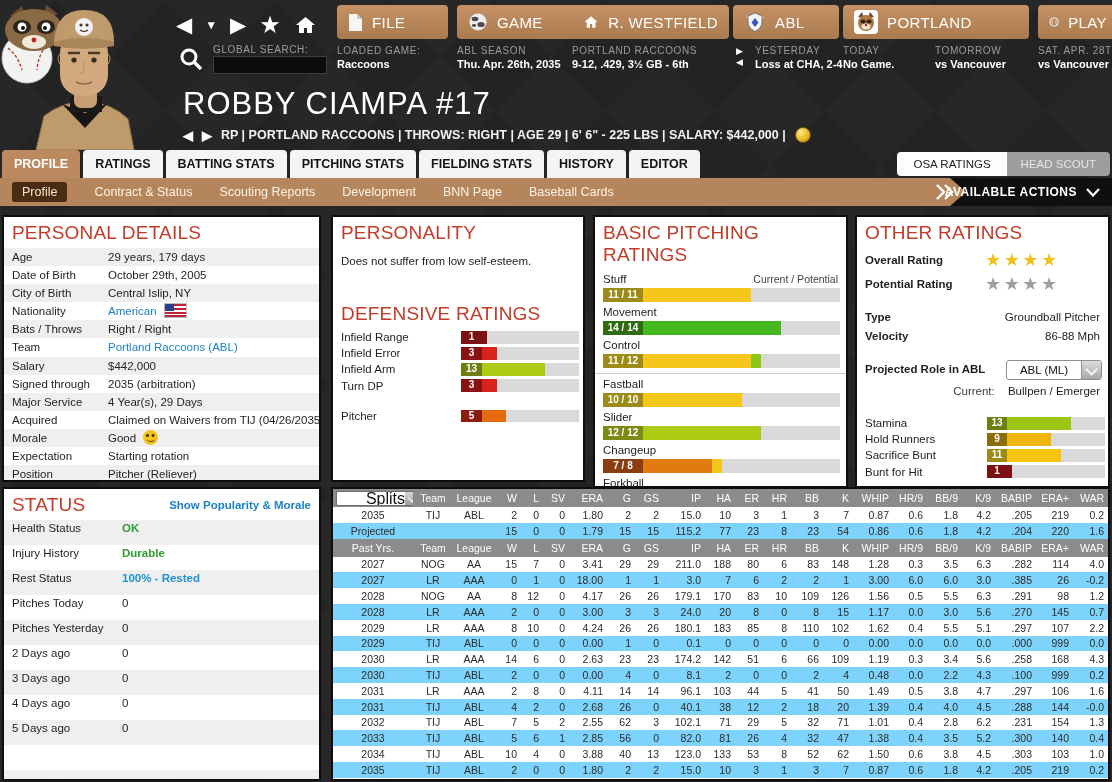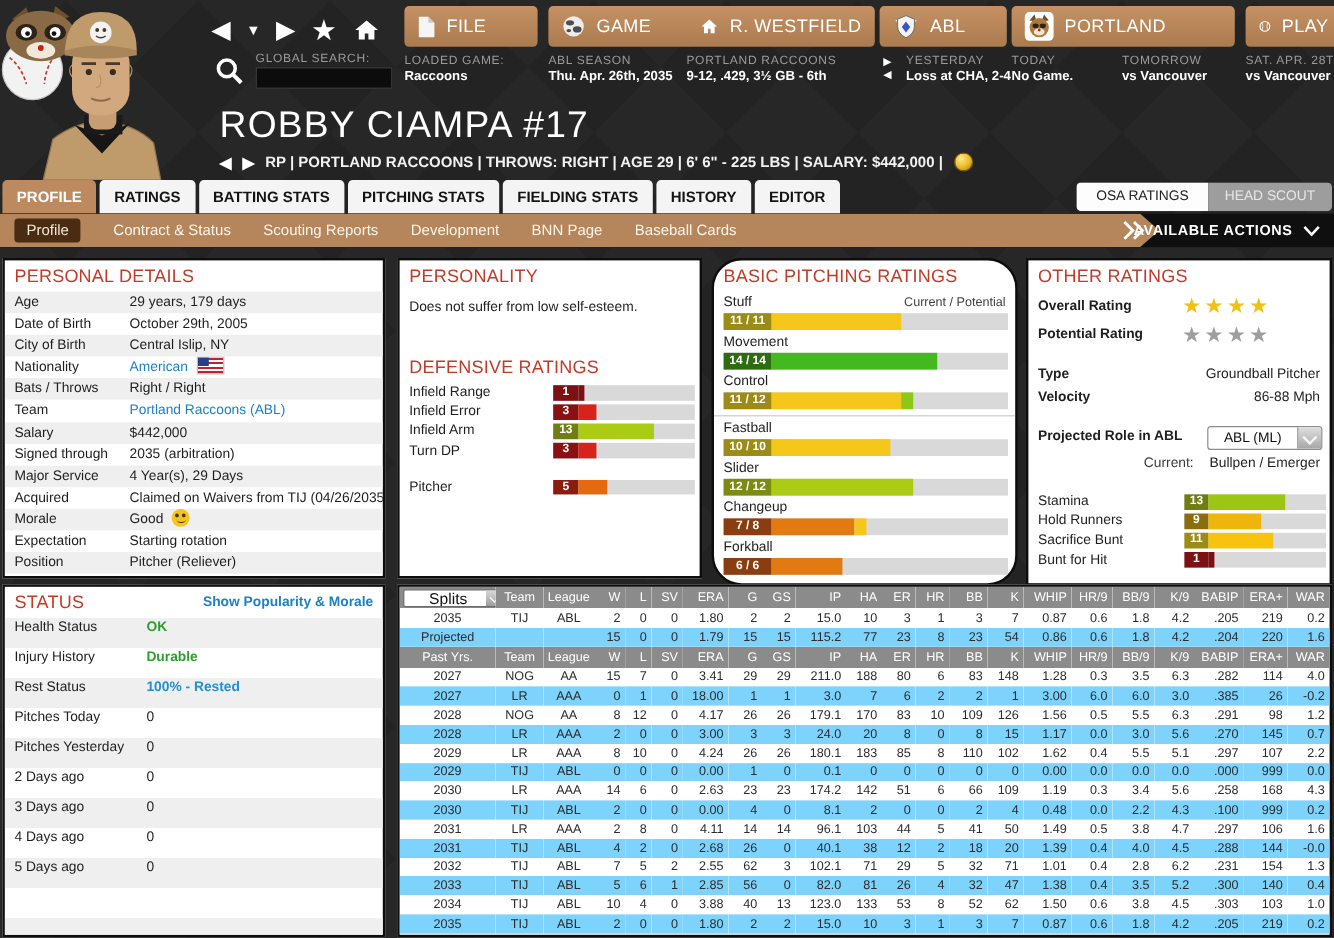--- a/index.html
+++ b/index.html
@@ -43,25 +43,25 @@
   .subbar .tan{position:absolute;left:0;top:0;width:966px;height:28px;background:#b5855b;clip-path:polygon(0 0,950px 0,966px 14px,950px 28px,0 28px);}
   .subtab-list{position:absolute;left:12px;top:0;display:flex;gap:27px;height:28px;align-items:center;}
   .subtab{color:#fdf4e8;font-size:12.5px;}
   .subtab.active{background:#4a2c13;color:#f3e6d2;padding:3px 10px;border-radius:3px;}
   .chev2{position:absolute;left:934px;top:5px;}
   .actions{position:absolute;right:12px;top:178px;height:28px;display:flex;gap:9px;align-items:center;color:#fff;font-size:12px;font-weight:bold;letter-spacing:0.5px;}
   
   .panel{position:absolute;background:#fff;border:2px solid #0d0d0d;overflow:hidden;}
   #p-personal{left:2px;top:215px;width:319px;height:267px;}
   #p-personality{left:331px;top:215px;width:254px;height:267px;}
-  #p-pitching{left:593px;top:215px;width:255px;height:273px;border-radius:25px;}
+  #p-pitching{left:593px;top:215px;width:255px;height:273px;}
   #p-other{left:855px;top:215px;width:255px;height:273px;}
   #p-status{left:2px;top:487px;width:319px;height:294px;}
   #p-stats{left:331px;top:487px;width:779px;height:294px;}
-  .ptitle{display:block;color:#c23b28;font-size:15px;padding:5px 8px 4px;letter-spacing:0.2px;}
+  .ptitle{display:block;color:#c23b28;font-size:19px;padding:5px 8px 4px;letter-spacing:0.2px;}
   .title-row{display:flex;justify-content:space-between;align-items:center;padding-right:8px;}
   .plink{color:#1d82c4;font-size:11.5px;font-weight:bold;}
   .frow{height:18.1px;line-height:18.1px;font-size:11.5px;white-space:nowrap;overflow:hidden;color:#1e1e1e;}
   .frow.alt{background:#efefef;}
   #p-status .frow{height:25px;line-height:17.3px;}
   .flabel{display:inline-block;width:104px;padding-left:8px;}
   #p-status .flabel{width:118px;}
   .fvalue.link{color:#1d82c4;}
   .us-flag{display:inline-block;width:21px;height:13px;margin-left:8px;vertical-align:-2px;background:repeating-linear-gradient(180deg,#bf2333 0 1.9px,#fff 1.9px 3.8px);position:relative;outline:1px solid #bbb;}
   .us-flag .canton{position:absolute;left:0;top:0;width:9px;height:7px;background:#2a3d87;display:block;}
@@ -98,21 +98,21 @@
   .cur-label{color:#3c3c3c;margin-right:10px;} .gap12{height:12px;} .gap14{height:14px;}
   .role-wrap{height:22px;}
   
   #stats-table{width:775px;border-collapse:collapse;table-layout:fixed;}
   #stats-table th{font-weight:normal;color:#fff;font-size:10.5px;overflow:hidden;white-space:nowrap;}
   #stats-table tr.ghead{background:#8b8b8b;height:18px;}
   #stats-table td{font-size:10.5px;color:#2c2c2c;height:15.8px;overflow:hidden;white-space:nowrap;}
   #stats-table tr.alt{background:#7dd3fc;}
   .num{text-align:right;padding-right:4px;} .ctr{text-align:center;}
   .splits-dd{display:flex;width:86px;height:15px;margin:1px 3px;background:#fff;border:1px solid #6e6e6e;border-radius:2px;overflow:hidden;}
-  .splits-dd .dtext{flex:1;font-size:13px;color:#111;text-align:center;padding-left:5px;line-height:13px;}
+  .splits-dd .dtext{flex:1;font-size:16px;color:#111;text-align:right;padding-left:5px;line-height:13px;}
   .splits-dd .dbtn{width:16px;background:linear-gradient(#d8d8d8,#9e9e9e);position:relative;}
   .splits-dd .dbtn::after{content:"";position:absolute;left:4px;top:3px;width:5px;height:5px;border-right:1.6px solid #fff;border-bottom:1.6px solid #fff;transform:rotate(45deg);}
 </style>
 </head>
 <body>
 
 <div class="app">
 
   <div class="portrait">
     <svg width="178" height="150" viewBox="0 0 178 150">

